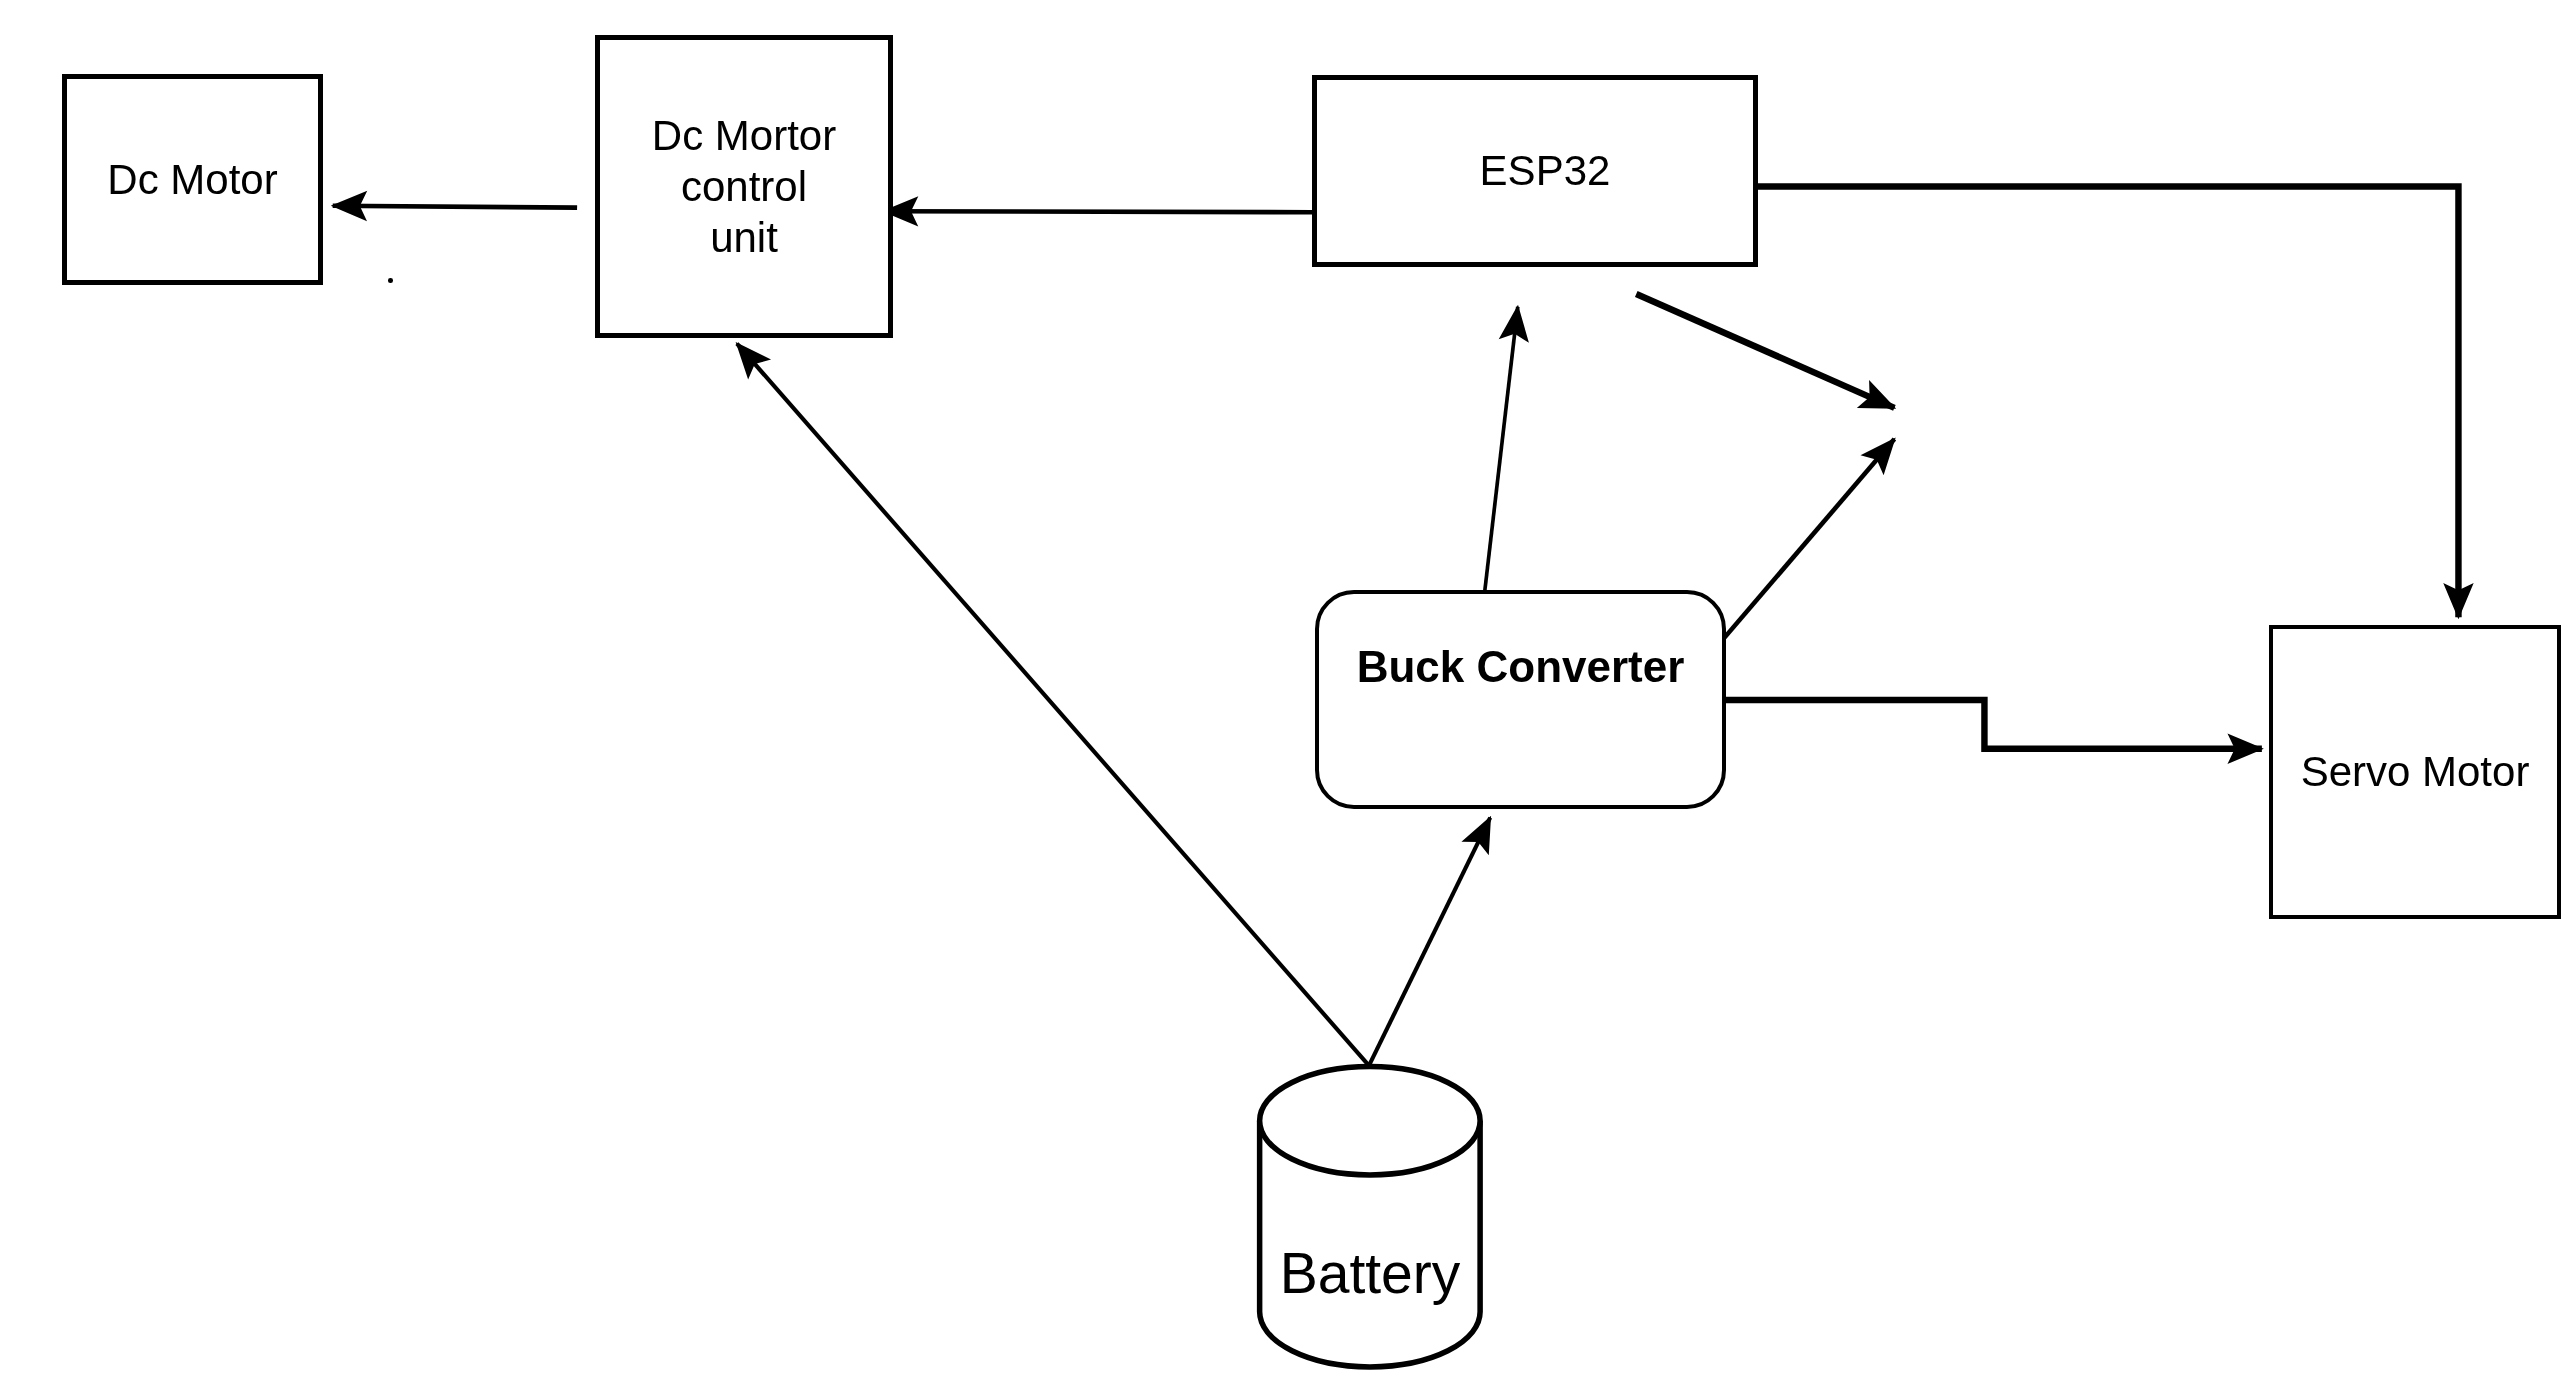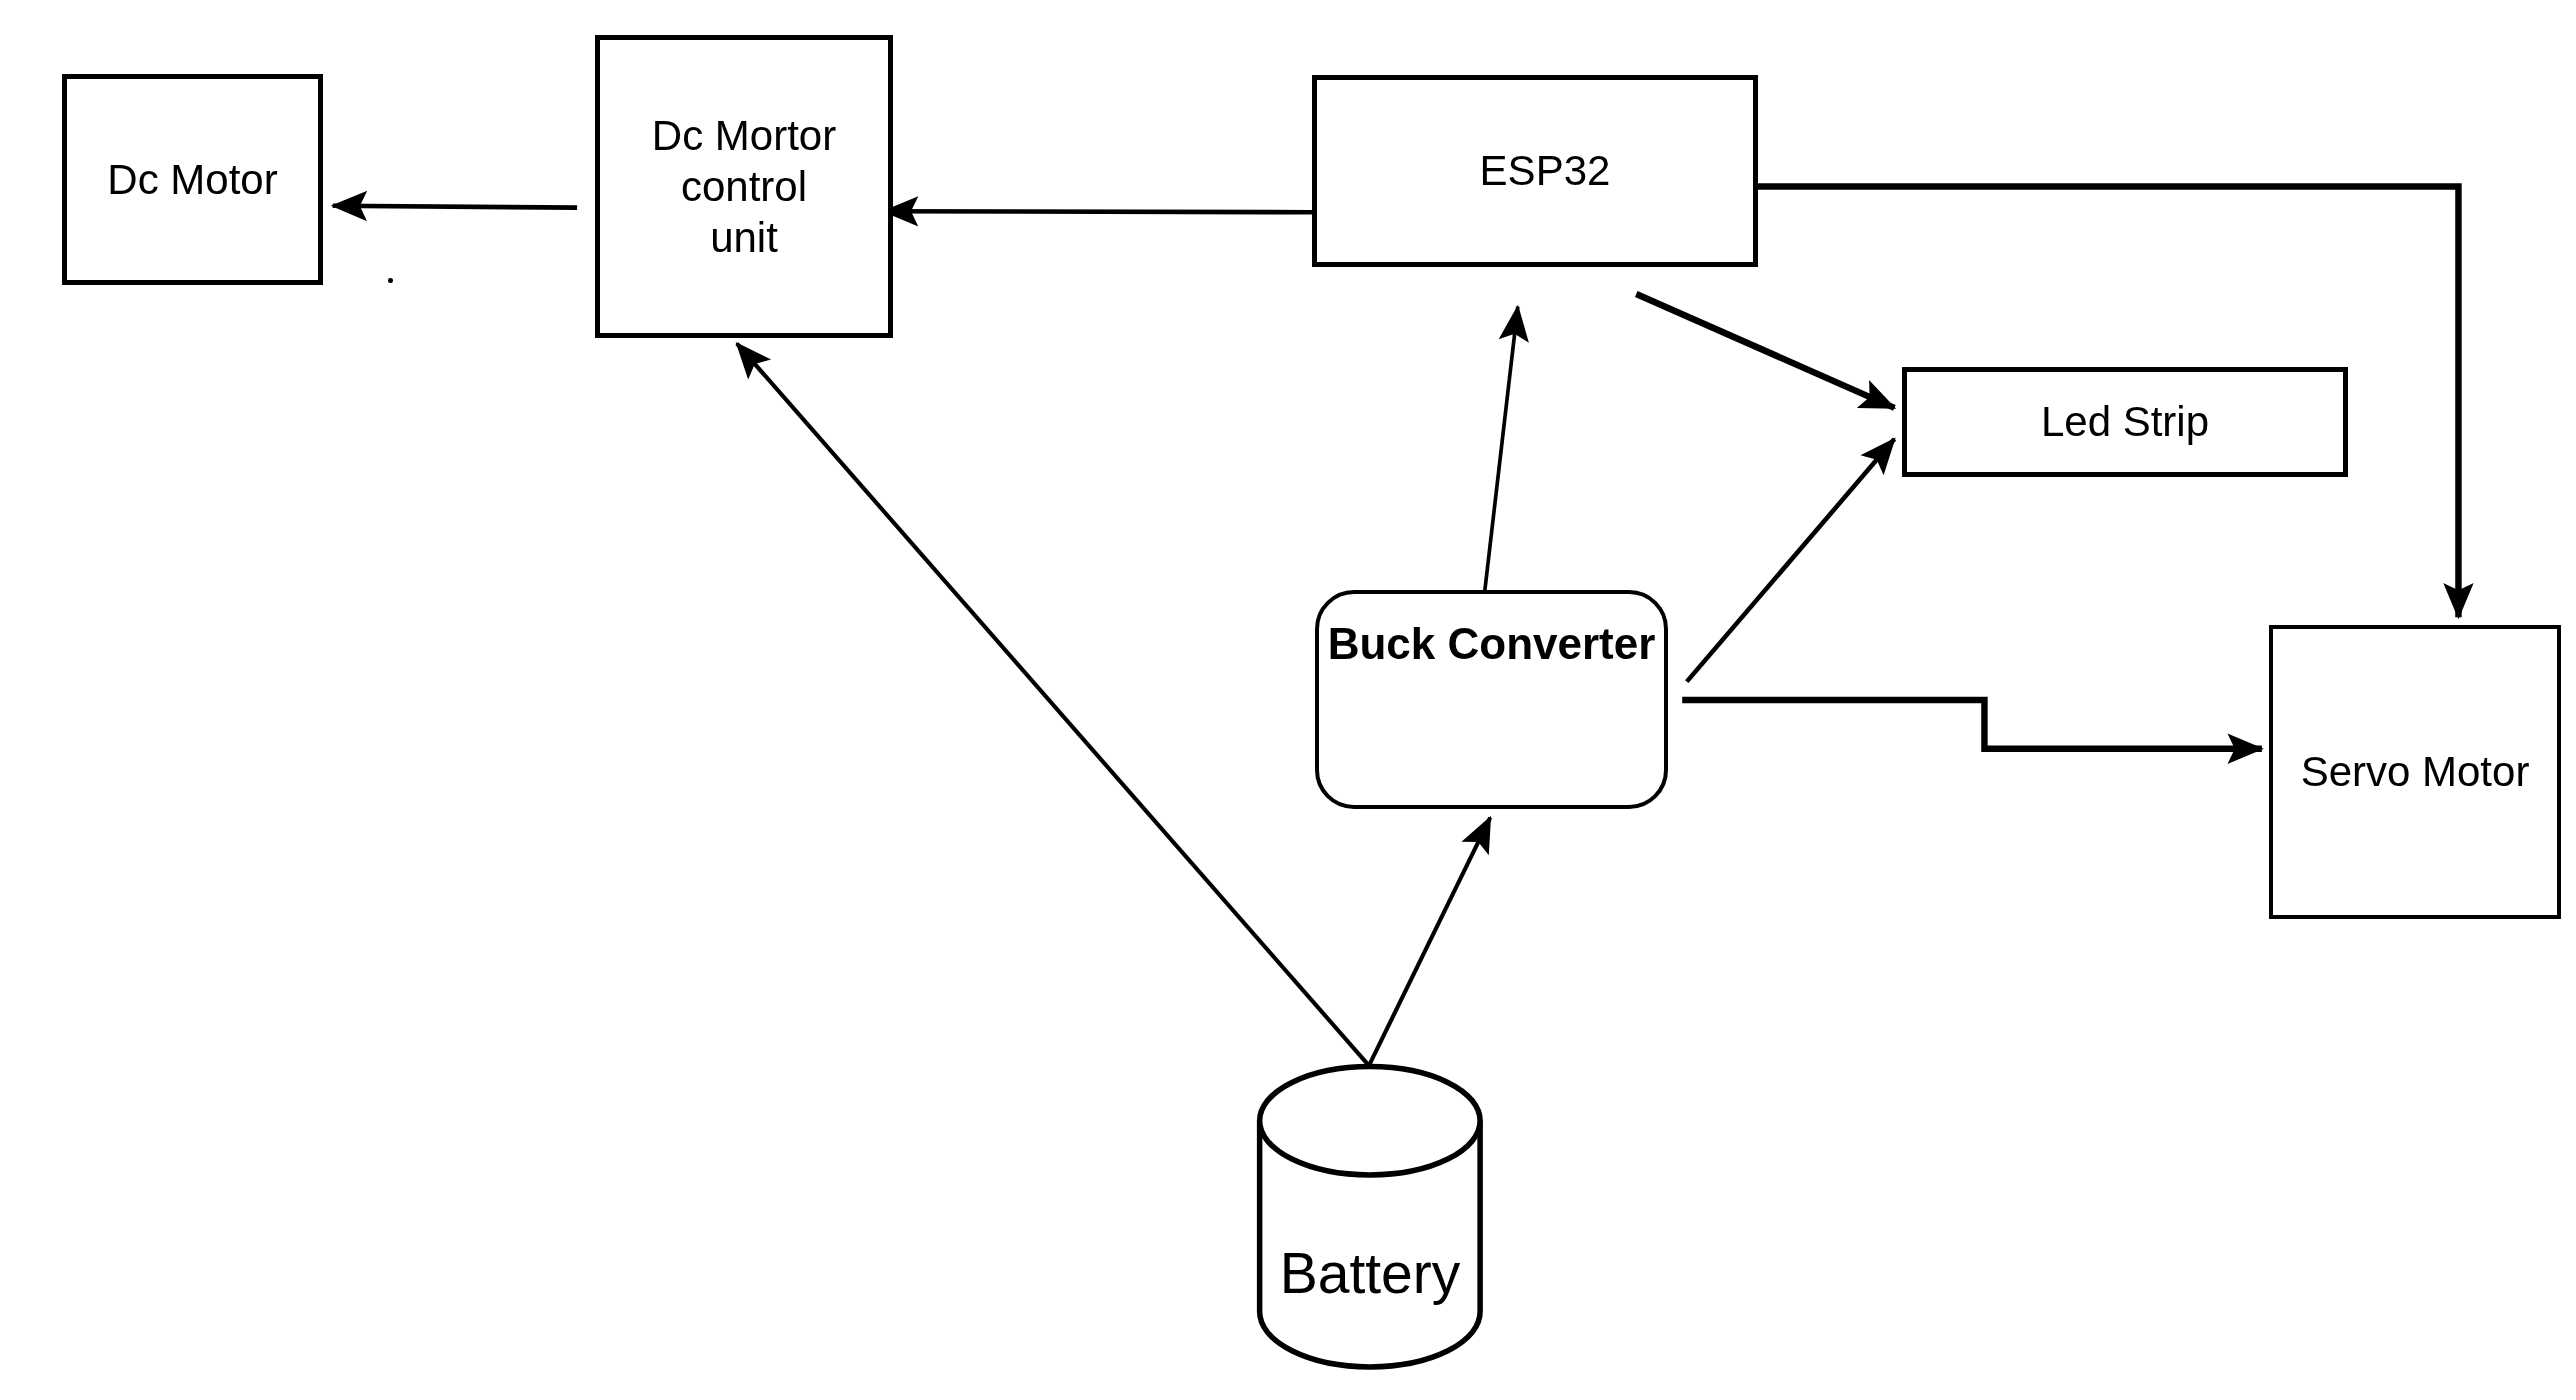--- a/index.html
+++ b/index.html
@@ -35,23 +35,23 @@
     text-align: center;
     font-size: 42px;
     line-height: 1.22;
     white-space: pre-line;
   }
   .node.dc-motor        { left: 38px;   top: 74px;   width: 261px; height: 211px; }
   .node.control-unit    { left: 571px;  top: 35px;   width: 298px; height: 303px; }
   .node.esp32           { left: 1288px; top: 75px;   width: 446px; height: 192px; padding-left: 20px; }
   .node.led-strip       { left: 1878px; top: 367px;  width: 446px; height: 110px; }
   .node.buck-converter  {
-    left: 1291px; top: 590px; width: 353px; height: 219px;
+    left: 1291px; top: 590px; width: 411px; height: 219px;
     border-width: 4.6px; border-radius: 39px;
-    align-items: flex-start; padding-top: 23px;
+    align-items: flex-start; padding-top: 46px;
     font-weight: bold; font-size: 44px;
   }
   .node.servo-motor     { left: 2245px; top: 625px;  width: 292px; height: 294px; border-width: 4.6px; }
   .battery-wrap {
     position: absolute;
     left: 0; top: 0; width: 2576px; height: 1400px;
     pointer-events: none;
   }
   .battery-label {
     position: absolute;
@@ -106,23 +106,20 @@
   <div class="node control-unit">
     <span>Dc Mortor
 control
 unit</span>
   </div>
 
   <div class="node esp32">
     <span>ESP32</span>
   </div>
 
-  <div class="node led-strip">
-    <span>Led Strip</span>
-  </div>
 
   <div class="node buck-converter">
     <span>Buck Converter</span>
   </div>
 
   <div class="node servo-motor">
     <span>Servo Motor</span>
   </div>
 
   <div class="battery-wrap">

